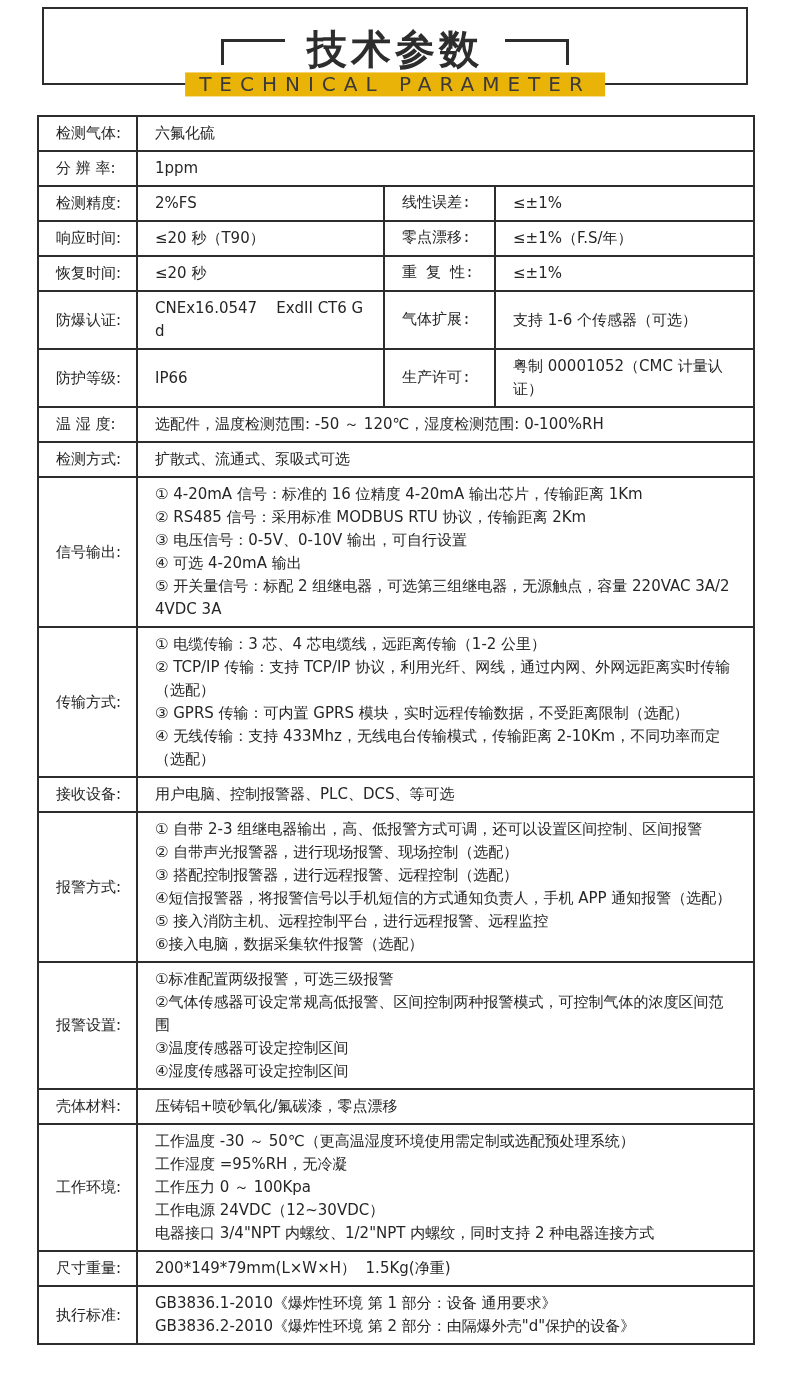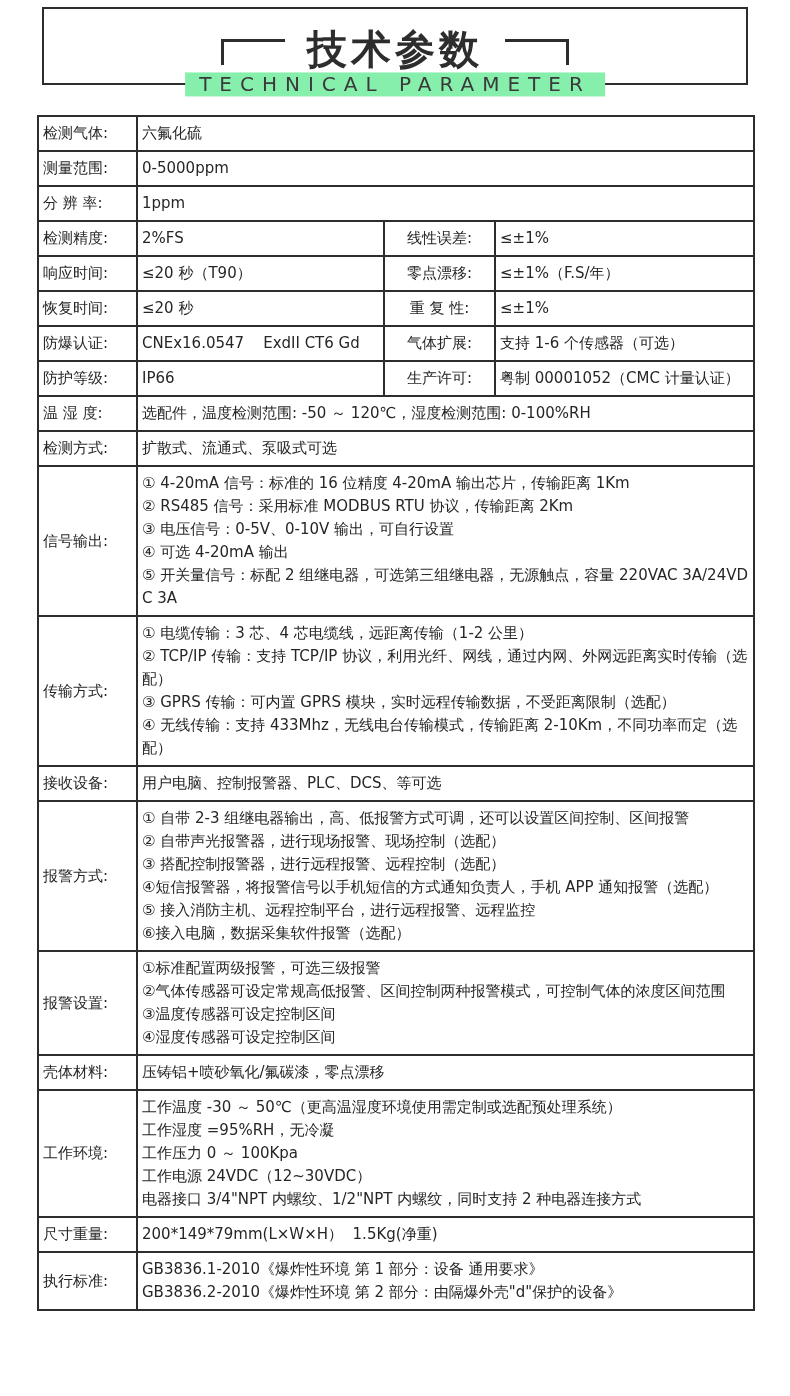--- a/index.html
+++ b/index.html
@@ -37,50 +37,50 @@
     height: 26px;
     margin-top: 14px;
   }
   .bracket.left  { border-top: 3px solid #2d2d2d; border-left: 3px solid #2d2d2d; }
   .bracket.right { border-top: 3px solid #2d2d2d; border-right: 3px solid #2d2d2d; }
   .subtitle {
     position: absolute;
     left: 50%;
     bottom: 0;
     transform: translate(-50%, 56%);
-    background: #86efac;
+    background: #eab308;
     padding: 0 14px;
     font-size: 20px;
     letter-spacing: 8px;
     white-space: nowrap;
     color: #3a3a3a;
     font-weight: 500;
   }
   
   table.spec {
     margin: 30px 36px 6px 37px;
     width: 716px;
     border-collapse: collapse;
     table-layout: fixed;
   }
   table.spec td {
     border: 2px solid #2d2d2d;
     font-size: 15px;
     line-height: 23px;
-    padding: 5px 4px;
+    padding: 5px 17px;
     vertical-align: middle;
     color: #262626;
     word-break: break-all;
   }
   td.label {
     padding-left: 10px;
     white-space: nowrap;
     overflow: hidden;
   }
-  td.label2 { text-align: center; padding-left: 4px; padding-right: 4px; }
+  td.label2 { padding-left: 4px; padding-right: 4px; font-family: Liberation Mono, monospace; }
   td.value { white-space: pre-wrap; }
   td.value div { white-space: pre-wrap; }
 </style>
 </head>
 <body>
 
 <div class="header-box">
   <div class="title-row">
     <span class="bracket left"></span>
     <span class="page-title">技术参数</span>
@@ -93,24 +93,20 @@
   <colgroup>
     <col style="width:99px">
     <col style="width:247px">
     <col style="width:111px">
     <col style="width:259px">
   </colgroup>
   <tbody>
       <tr>
         <td class="label">检测气体:</td>
         <td class="value" colspan="3"><div>六氟化硫</div></td>
-      </tr>
-      <tr>
-        <td class="label">测量范围:</td>
-        <td class="value" colspan="3"><div>0-5000ppm</div></td>
       </tr>
       <tr>
         <td class="label">分 辨 率:</td>
         <td class="value" colspan="3"><div>1ppm</div></td>
       </tr>
       <tr>
         <td class="label">检测精度:</td>
         <td class="value">2%FS</td>
         <td class="label label2">线性误差:</td>
         <td class="value">≤±1%</td>

